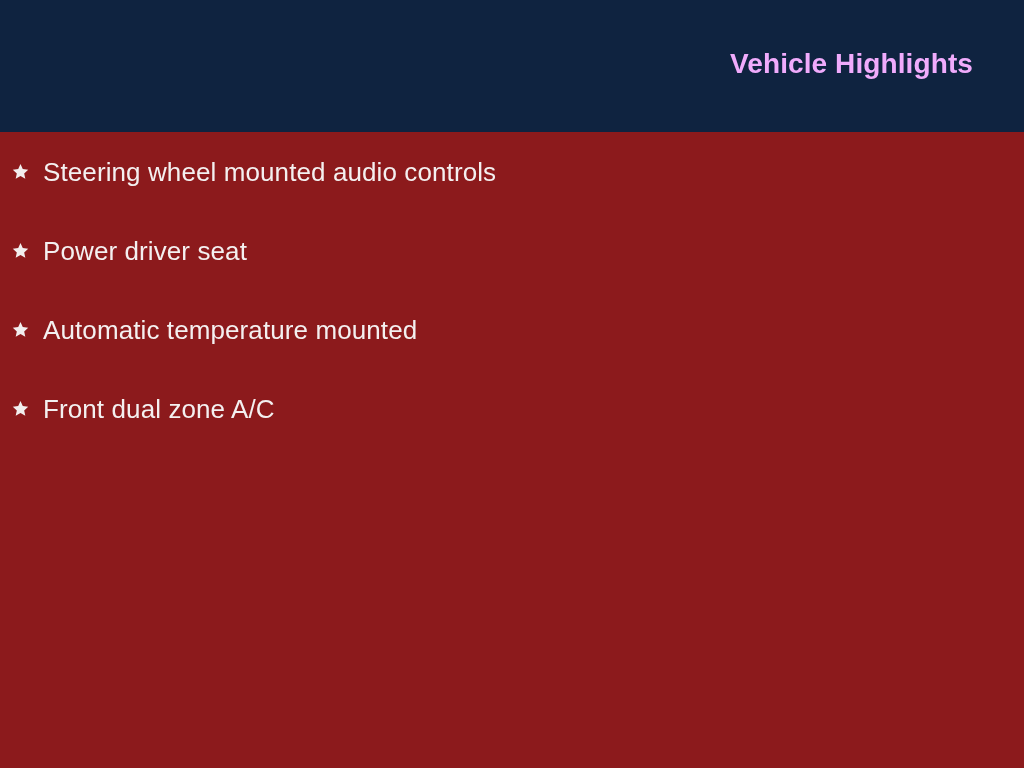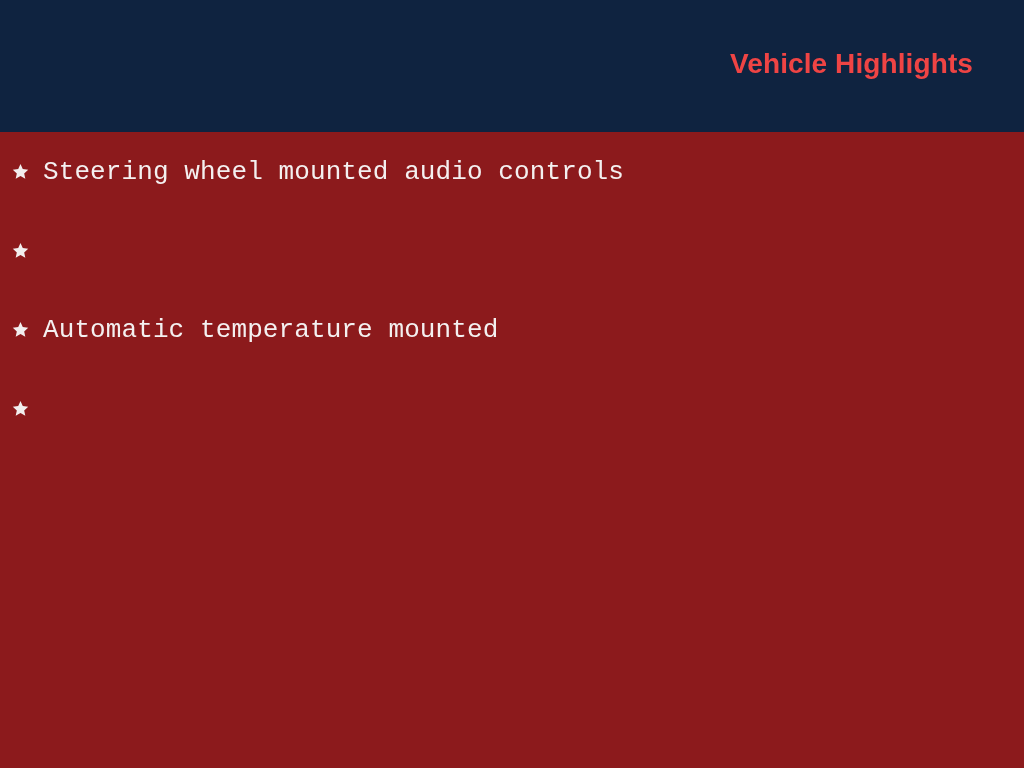--- a/index.html
+++ b/index.html
@@ -32,21 +32,21 @@
   }
 
   #slide-title {
     position: absolute;
     right: 51px;
     top: 45px;
     margin: 0;
     font-size: 28px;
     font-weight: bold;
     letter-spacing: 0.1px;
-    color: #ef4444;
+    color: #f0abfc;
     line-height: 38px;
     white-space: nowrap;
     text-align: right;
   }
 
   
   #highlights-body {
     position: absolute;
     left: 0;
     top: 132px;
@@ -65,21 +65,20 @@
     width: 1024px;
   }
 
   #highlights-list > li {
     position: relative;
     height: 79px;
     display: flex;
     align-items: center;
     padding-left: 12px;
     box-sizing: border-box;
-    font-family: Liberation Mono, monospace;
   }
 
   .bullet-star {
     flex: 0 0 auto;
     width: 17px;
     height: 26px;
     margin-right: 14px;
     display: flex;
     align-items: center;
     justify-content: center;
@@ -123,39 +122,41 @@
         </span>
         <span class="bullet-text">Steering wheel mounted audio controls</span>
       </li>
 
       <li>
         <span class="bullet-star">
           <svg width="17" height="17" viewBox="0 0 24 24" aria-hidden="true">
             <polygon fill="currentColor" points="12,1.5 15.2,8.6 22.9,9.5 17.2,14.7 18.8,22.3 12,18.4 5.2,22.3 6.8,14.7 1.1,9.5 8.8,8.6"></polygon>
           </svg>
         </span>
+        <span class="bullet-text">Power driver seat</span>
       </li>
 
 
 
 
       <li>
         <span class="bullet-star">
           <svg width="17" height="17" viewBox="0 0 24 24" aria-hidden="true">
             <polygon fill="currentColor" points="12,1.5 15.2,8.6 22.9,9.5 17.2,14.7 18.8,22.3 12,18.4 5.2,22.3 6.8,14.7 1.1,9.5 8.8,8.6"></polygon>
           </svg>
         </span>
         <span class="bullet-text">Automatic temperature mounted</span>
       </li>
 
       <li>
         <span class="bullet-star">
           <svg width="17" height="17" viewBox="0 0 24 24" aria-hidden="true">
             <polygon fill="currentColor" points="12,1.5 15.2,8.6 22.9,9.5 17.2,14.7 18.8,22.3 12,18.4 5.2,22.3 6.8,14.7 1.1,9.5 8.8,8.6"></polygon>
           </svg>
         </span>
+        <span class="bullet-text">Front dual zone A/C</span>
       </li>
 
 
     </ul>
   </div>
 
 </div>
 
 </body></html>

